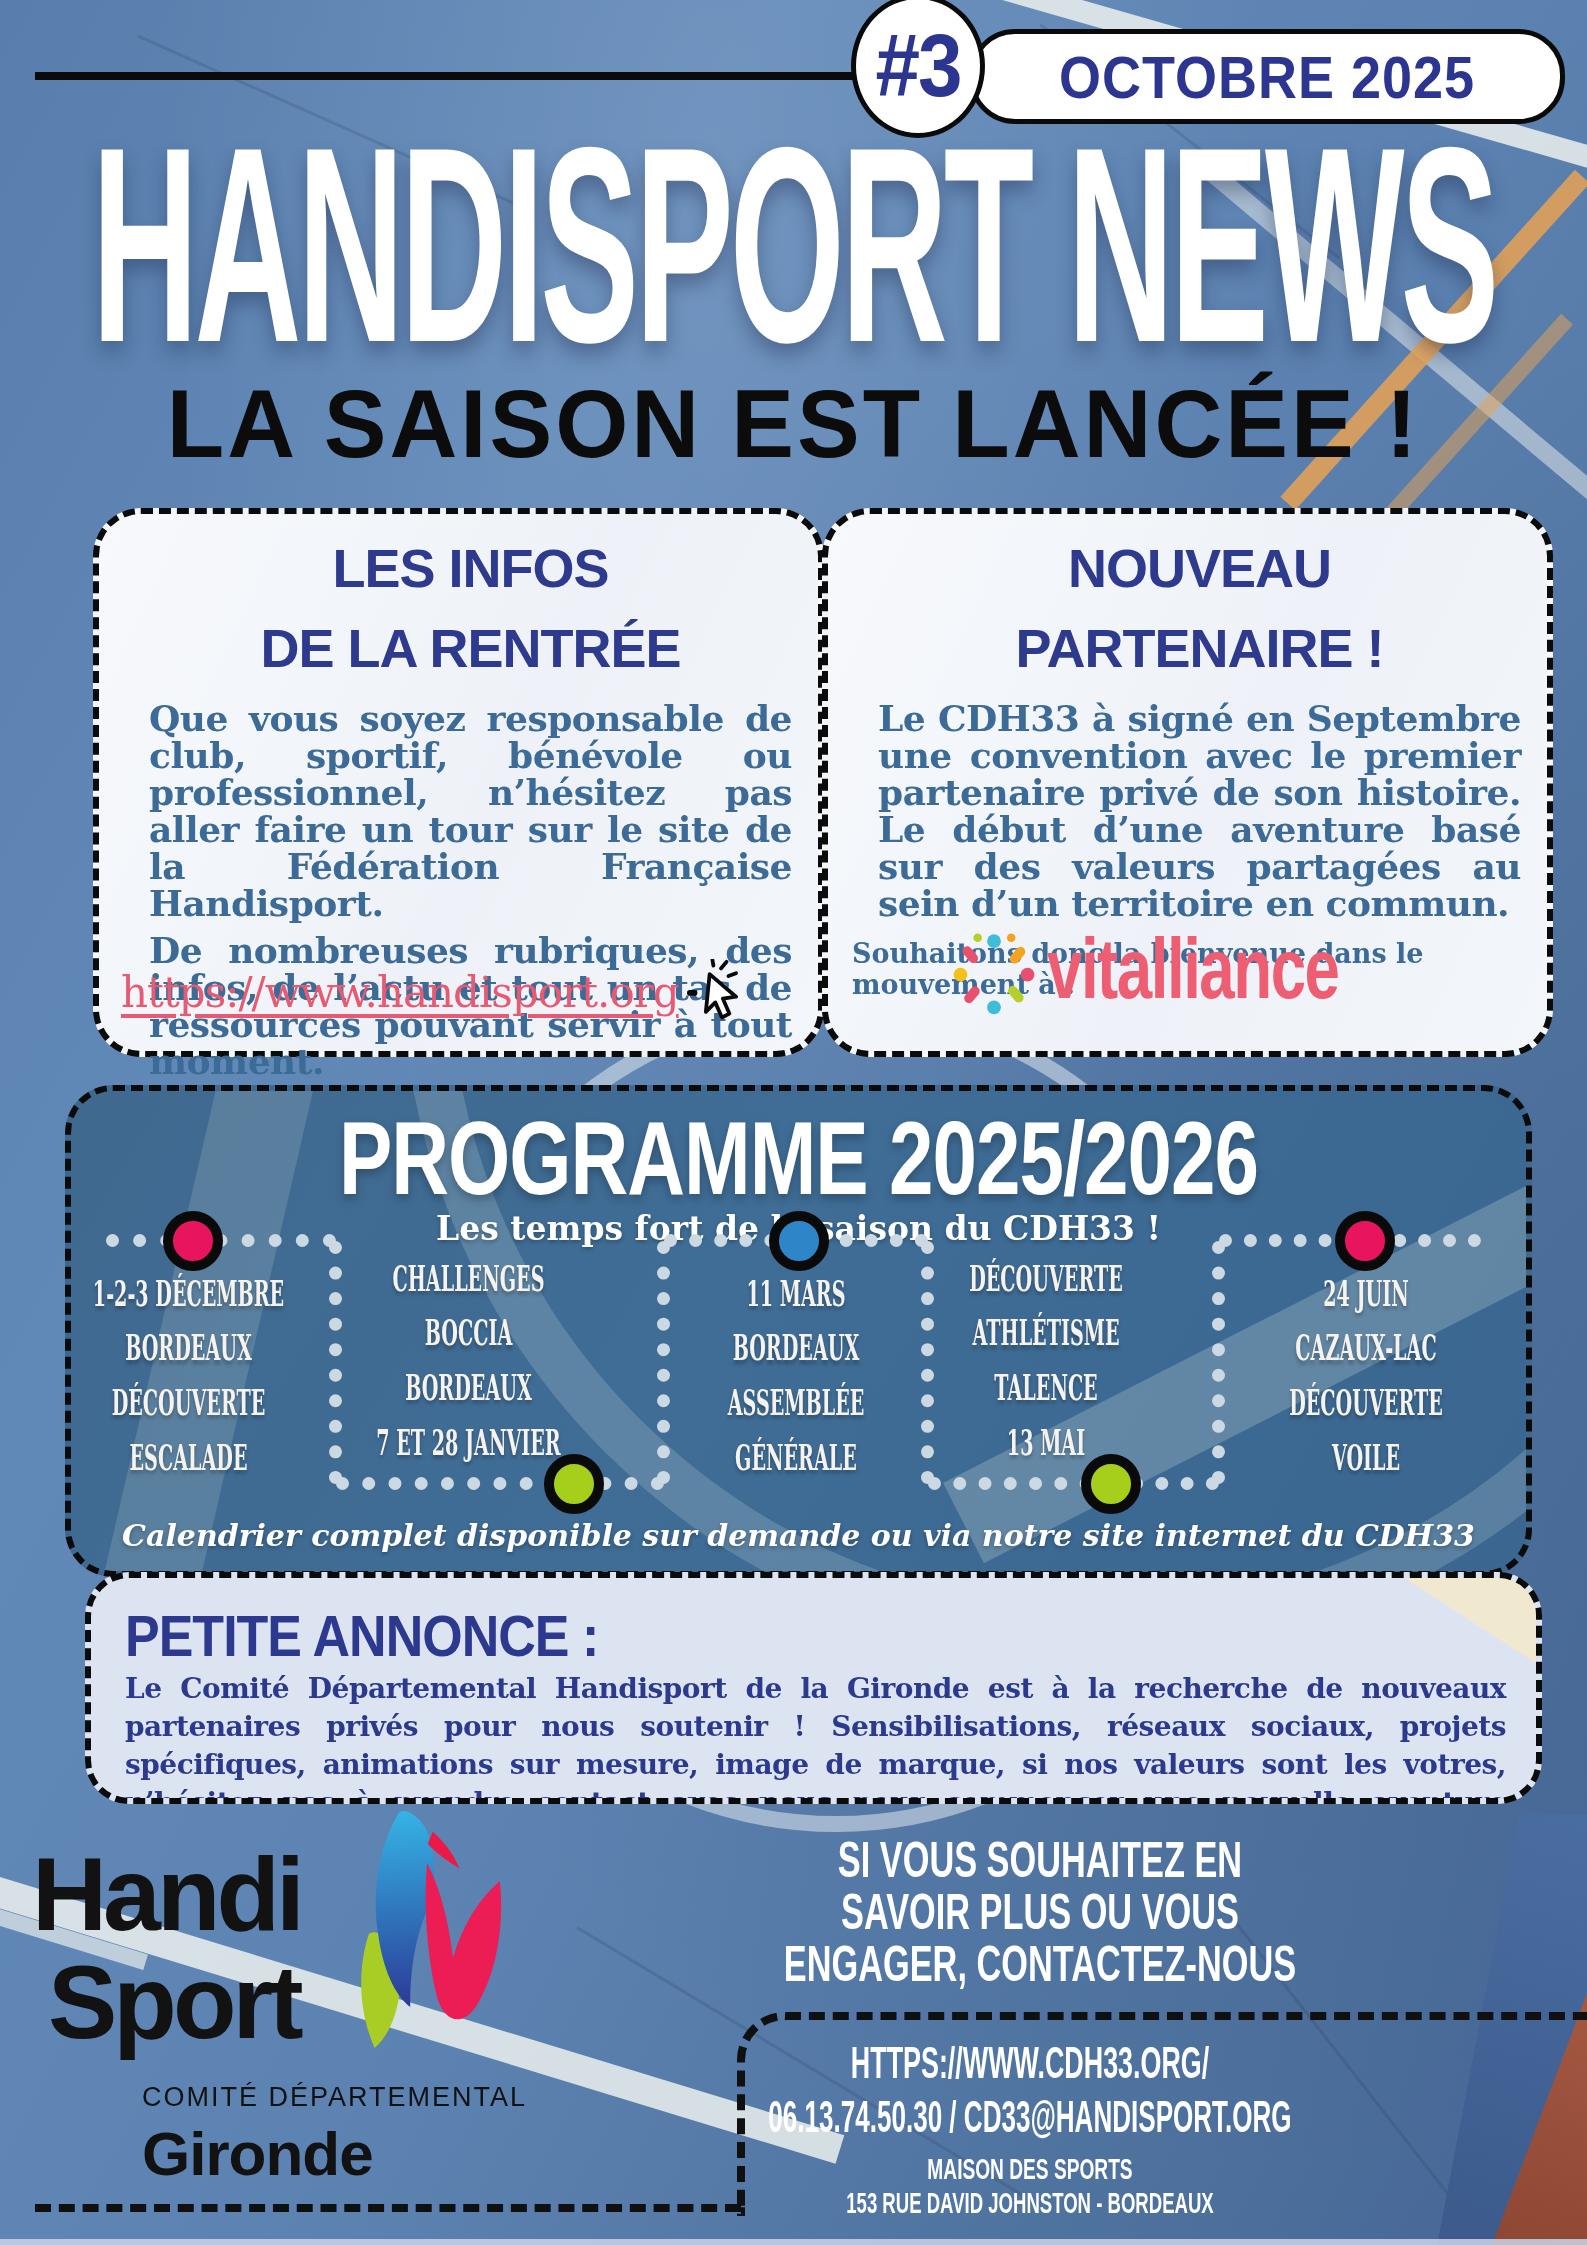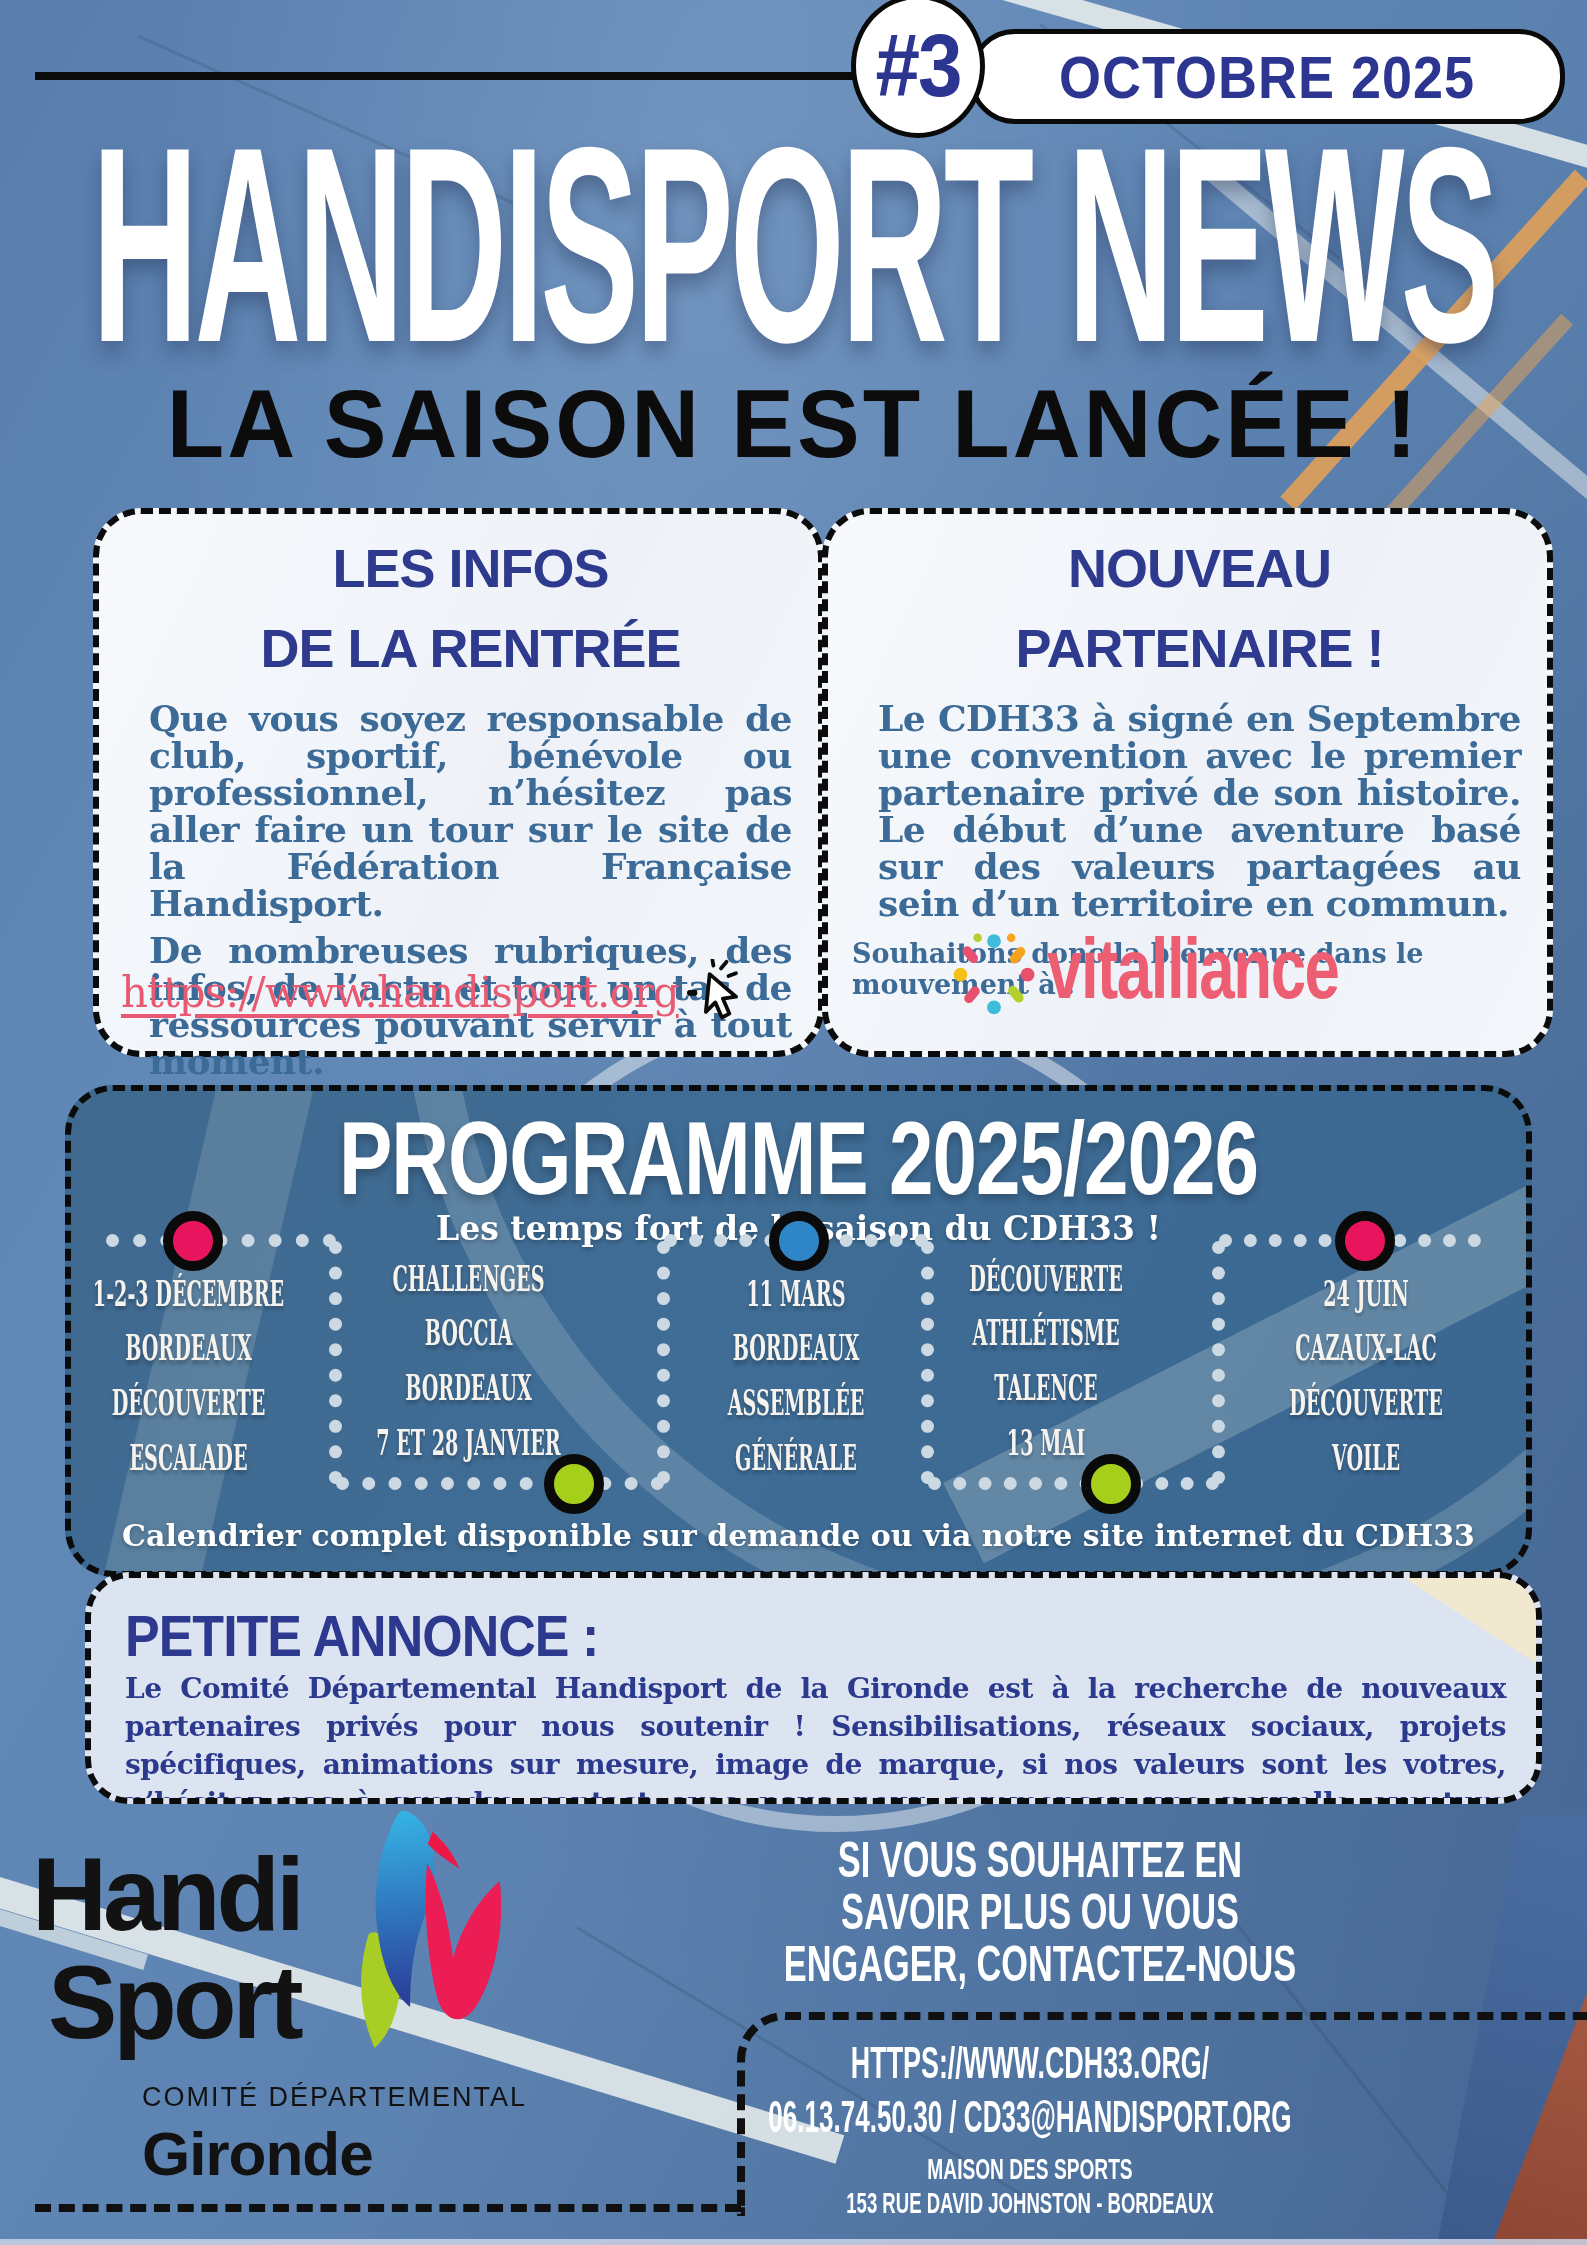--- a/index.html
+++ b/index.html
@@ -60,21 +60,21 @@
   
   .programme{left:65px;top:1085px;width:1455px;height:480px;border:6px dashed #0b0b0b;border-radius:48px;
       background:linear-gradient(120deg,#40698f 0%,#3f6d96 45%,#3a6690 100%);overflow:hidden;z-index:3;}
   .prog-band{position:absolute;background:rgba(198,214,214,.28);}
   .prog-title{position:absolute;left:0;right:0;top:16px;text-align:center;color:#fff;font-weight:bold;
       font-size:80px;letter-spacing:-1px;white-space:nowrap;line-height:1;
       transform:scaleY(1.3);transform-origin:top center;text-shadow:0 4px 8px rgba(0,0,0,.25);}
   .prog-sub{position:absolute;left:0;right:0;top:118px;text-align:center;color:#fff;
       font-family:"DejaVu Serif",serif;font-weight:bold;font-size:33px;text-shadow:0 2px 4px rgba(0,0,0,.3);}
   .prog-foot{position:absolute;left:0;right:0;bottom:18px;text-align:center;color:#fff;
-      font-family:"DejaVu Serif",serif;font-weight:bold;font-size:30px;text-shadow:0 2px 4px rgba(0,0,0,.3);}
+      font-family:"DejaVu Serif",serif;font-weight:bold;font-size:30px;text-shadow:0 2px 4px rgba(0,0,0,.3);font-style:italic;}
   .dotline-h{position:absolute;height:0;border-top:13px dotted #ccd8e2;}
   .dotline-v{position:absolute;width:0;border-left:13px dotted #ccd8e2;}
   .bigdot{position:absolute;width:40px;height:40px;border-radius:50%;border:10px solid #0a0a0a;}
   .tl-col{position:absolute;text-align:center;color:#f6f3ee;font-family:"DejaVu Serif",serif;font-weight:bold;
       font-size:33px;white-space:nowrap;transform:scale(.58,1.05);transform-origin:top center;
       text-shadow:0 3px 5px rgba(0,0,0,.28);}
   .tl-col div{height:52px;display:flex;align-items:center;justify-content:center;}
 
   
   .annonce{left:85px;top:1572px;width:1445px;height:220px;border:6px dashed #0b0b0b;border-radius:44px;

